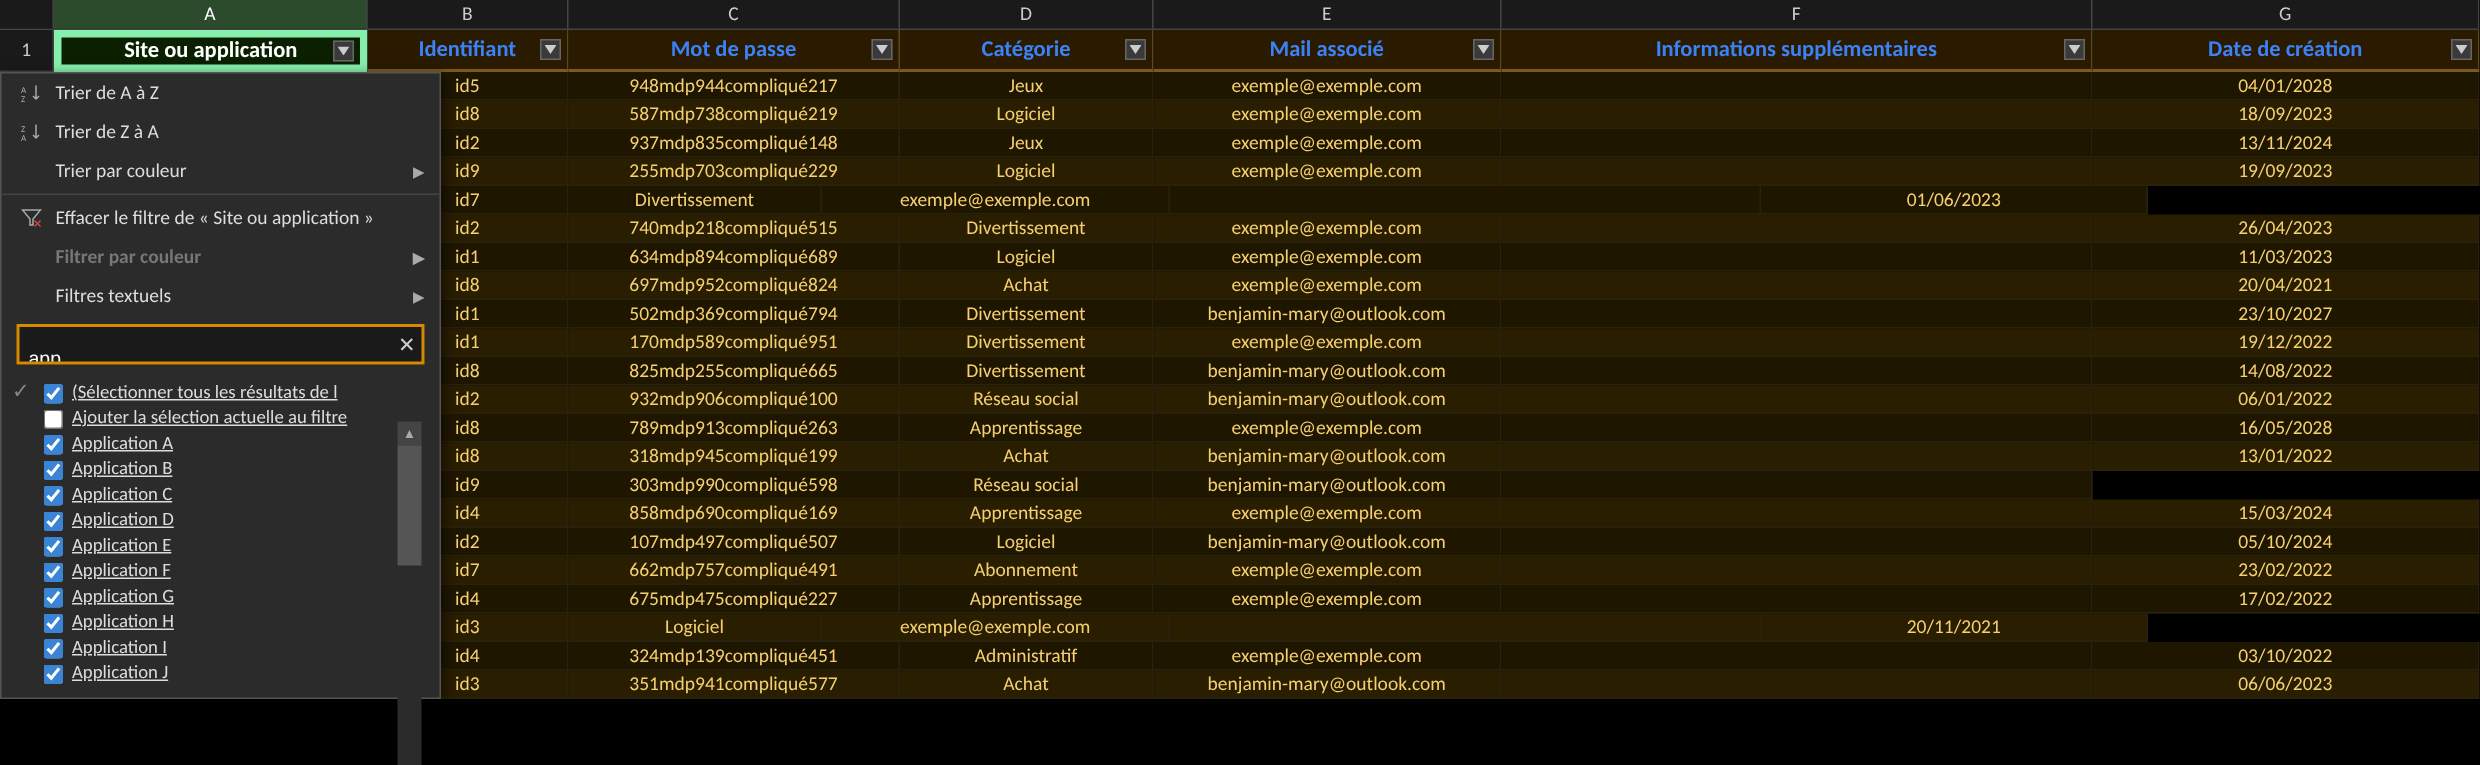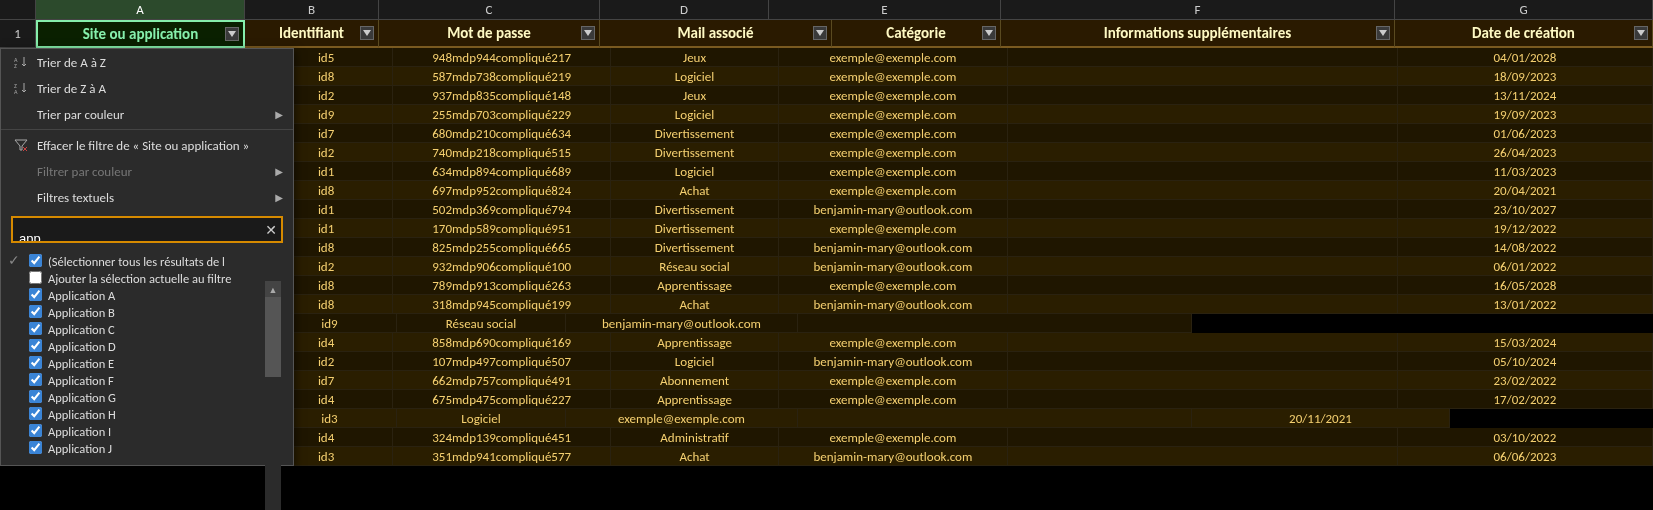--- a/index.html
+++ b/index.html
@@ -7,50 +7,50 @@
 
 
 .col-headers { display: flex; height: 20px; background: #1a1a1a; border-bottom: 1px solid #444; }
 .row-num-spacer { width: 36px; background: #1a1a1a; border-right: 1px solid #444; }
 .col-head { color: #ccc; text-align: center; font-size: 13px; line-height: 20px; border-right: 1px solid #444; }
 .col-head.active { background: #2c4a2c; color: #fff; }
 
 
 .table-header-row { display: flex; height: 28px; }
 .table-header-row .row-num { width: 36px; background: #1a1a1a; color: #ccc; text-align: center; font-size: 13px; line-height: 28px; border-right: 1px solid #444; border-bottom: 1px solid #444; }
-.hcell { position: relative; background: #2a1a00; color: #fef9c3; font-weight: bold; font-size: 15px; display: flex; align-items: center; justify-content: center; border-right: 1px solid #5a4a20; border-bottom: 2px solid #7a5a20; }
-.hcell.first { background: #0a2000; border: 2px solid #86efac; color: #86efac; }
+.hcell { position: relative; background: #2a1a00; color: #3b82f6; font-weight: bold; font-size: 15px; display: flex; align-items: center; justify-content: center; border-right: 1px solid #5a4a20; border-bottom: 2px solid #7a5a20; }
+.hcell.first { background: #0a2000; border: 5px solid #86efac; color: #ffffff; }
 .filter-btn { position: absolute; right: 4px; top: 50%; transform: translateY(-50%); width: 14px; height: 14px; background: #3a3a3a; border: 1px solid #666; display: flex; align-items: center; justify-content: center; }
 .filter-btn svg { width: 8px; height: 6px; }
 
 
-.data-area { position: relative; margin-left: 18px; }
+.data-area { position: relative; }
 .data-row { display: flex; height: 19px; }
 .data-row .row-num { width: 36px; background: #1a1a1a; color: #ccc; text-align: center; font-size: 13px; line-height: 19px; border-right: 1px solid #444; border-bottom: 1px solid #333; }
 .cell { color: #f5d070; font-size: 13px; line-height: 19px; text-align: center; border-right: 1px solid #2a2210; border-bottom: 1px solid #2a2210; overflow: hidden; white-space: nowrap; }
 .data-row:nth-child(odd) .cell { background: #1f1600; }
 .data-row:nth-child(even) .cell { background: #2a1e00; }
 .cell.colA { background: transparent !important; }
 
 
 .wA { width: 209px; } .wB { width: 134px; } .wC { width: 221px; } .wD { width: 169px; }
 .wE { width: 232px; } .wF { width: 394px; } .wG { width: 258px; }
 
 
 .filter-dropdown { position: absolute; left: 0; top: 48px; width: 294px; background: #2b2b2b; border: 1px solid #555; box-shadow: 2px 2px 8px rgba(0,0,0,0.5); z-index: 100; font-size: 13px; color: #ddd; }
 .dd-item { display: flex; align-items: center; padding: 4px 10px; height: 26px; cursor: pointer; }
-.dd-item.disabled { color: #777; }
+.dd-item.disabled { color: #777; font-weight: bold; }
 .dd-icon { width: 20px; display: flex; justify-content: center; margin-right: 6px; }
 .dd-arrow { margin-left: auto; color: #aaa; font-size: 10px; }
 .dd-sep { height: 1px; background: #444; margin: 2px 0; }
 .dd-search-row { padding: 6px 10px; display: flex; align-items: center; position: relative; }
 .dd-search { flex: 1; border: 2px solid #d68a00; background: #1a1a1a; color: #fff; padding: 20px 24px 3px 6px; font-size: 13px; height: 24px; }
 .dd-search-clear { position: absolute; right: 16px; top: 50%; transform: translateY(-50%); color: #ccc; cursor: pointer; font-size: 14px; }
 .dd-checklist { padding: 4px 0 8px 28px; max-height: 240px; overflow-y: auto; position: relative; }
-.dd-check-item { display: flex; align-items: flex-start; padding: 1px 0; font-size: 12.5px; color: #ddd; }
+.dd-check-item { display: flex; align-items: flex-end; padding: 1px 0; font-size: 12.5px; color: #ddd; text-decoration: underline; }
 .dd-check-item input { margin-right: 6px; accent-color: #3a84d6; }
 .dd-scrollbar { position: absolute; right: 12px; top: 232px; width: 16px; height: 250px; background: #2b2b2b; }
 .dd-scroll-thumb { width: 16px; height: 80px; background: #555; }
 .dd-scroll-btn { width: 16px; height: 16px; background: #444; display: flex; align-items: center; justify-content: center; color: #aaa; font-size: 9px; }
 
 
 .check-mark-outside { position: absolute; left: 8px; top: 252px; color: #888; font-size: 14px; z-index: 101; }
 </style>
 </head>
 <body>
@@ -85,30 +85,30 @@
       </span>
   </div>
   <div class="hcell wC">
     <span>Mot de passe</span>
     <span class="filter-btn">
         <svg viewBox="0 0 8 6">
           <path d="M0 0 L8 0 L4 6 Z" fill="#ccc"></path>
         </svg>
       </span>
   </div>
+  <div class="hcell wD">
+    <span>Catégorie</span>
+    <span class="filter-btn">
+        <svg viewBox="0 0 8 6">
+          <path d="M0 0 L8 0 L4 6 Z" fill="#ccc"></path>
+        </svg>
+      </span>
+  </div>
   <div class="hcell wE">
     <span>Mail associé</span>
-    <span class="filter-btn">
-        <svg viewBox="0 0 8 6">
-          <path d="M0 0 L8 0 L4 6 Z" fill="#ccc"></path>
-        </svg>
-      </span>
-  </div>
-  <div class="hcell wD">
-    <span>Catégorie</span>
     <span class="filter-btn">
         <svg viewBox="0 0 8 6">
           <path d="M0 0 L8 0 L4 6 Z" fill="#ccc"></path>
         </svg>
       </span>
   </div>
   <div class="hcell wF">
     <span>Informations supplémentaires</span>
     <span class="filter-btn">
         <svg viewBox="0 0 8 6">
@@ -164,21 +164,20 @@
       <div class="cell wC">255mdp703compliqué229</div>
       <div class="cell wD">Logiciel</div>
       <div class="cell wE">exemple@exemple.com</div>
       <div class="cell wF"></div>
       <div class="cell wG">19/09/2023</div>
     </div>
     <div class="data-row">
       <div class="row-num"></div>
       <div class="cell colA wA"></div>
       <div class="cell wB">id7</div>
-      <div class="cell wC">680mdp210compliqué634</div>
       <div class="cell wD">Divertissement</div>
       <div class="cell wE">exemple@exemple.com</div>
       <div class="cell wF"></div>
       <div class="cell wG">01/06/2023</div>
     </div>
     <div class="data-row">
       <div class="row-num"></div>
       <div class="cell colA wA"></div>
       <div class="cell wB">id2</div>
       <div class="cell wC">740mdp218compliqué515</div>
@@ -264,20 +263,21 @@
       <div class="cell wC">318mdp945compliqué199</div>
       <div class="cell wD">Achat</div>
       <div class="cell wE">benjamin-mary@outlook.com</div>
       <div class="cell wF"></div>
       <div class="cell wG">13/01/2022</div>
     </div>
     <div class="data-row">
       <div class="row-num"></div>
       <div class="cell colA wA"></div>
       <div class="cell wB">id9</div>
+      <div class="cell wC">303mdp990compliqué598</div>
       <div class="cell wD">Réseau social</div>
       <div class="cell wE">benjamin-mary@outlook.com</div>
       <div class="cell wF"></div>
     </div>
     <div class="data-row">
       <div class="row-num"></div>
       <div class="cell colA wA"></div>
       <div class="cell wB">id4</div>
       <div class="cell wC">858mdp690compliqué169</div>
       <div class="cell wD">Apprentissage</div>

